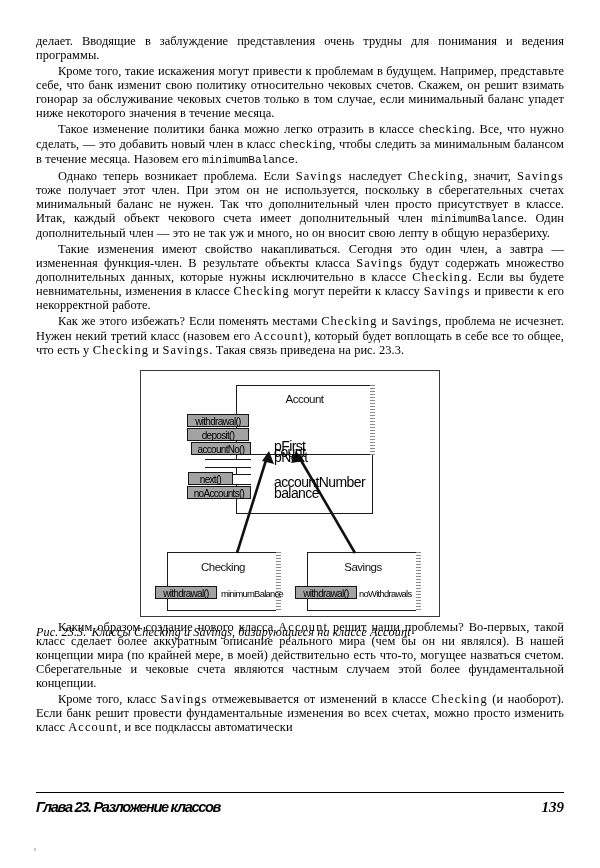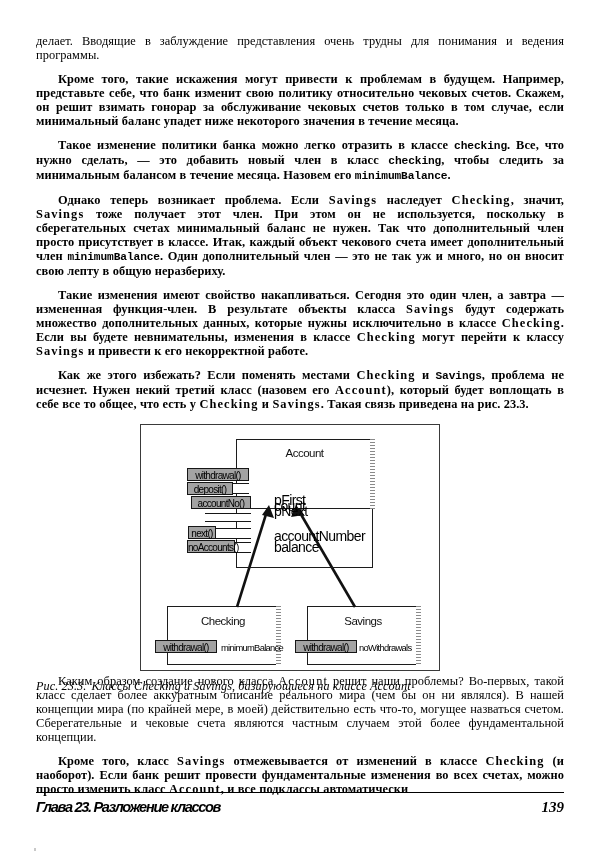--- a/index.html
+++ b/index.html
@@ -30,21 +30,21 @@
   p.para {
     margin: 0 0 0 0;
     font-size: 12.4px;
     line-height: 14px;
     text-align: justify;
     text-indent: 22px;
     letter-spacing: 0.05px;
     word-spacing: 0.2px;
   }
   p.para.noindent { text-indent: 0; }
-  p.para + p.para { margin-top: 10px; font-weight: bold; }
+  p.para + p.para { margin-top: 2px; }
   code, .mono {
     font-family: "Liberation Mono", "DejaVu Sans Mono", monospace;
     font-size: 11.2px;
     letter-spacing: -0.1px;
   }
   .sp { letter-spacing: 1.1px; }
 
   
   .figure-wrap {
     margin-top: 13px;
@@ -213,32 +213,32 @@
 
           <div class="cls-box" style="left:95px; top:14px; width:137px; height:70px;"></div>
           <div class="cls-title" style="left:95px; top:22px; width:137px;">Account</div>
 
           <div style="position:absolute;left:229px;top:14px;width:5px;height:70px;background:repeating-linear-gradient(180deg,#8a8a8a 0px,#8a8a8a 1px,#ffffff 1px,#ffffff 3px);z-index:1;"></div>
 
           <div class="stub" style="left:60px; top:44px; width:48px; height:11px;"></div>
           <div class="member-box" style="left:46px; top:43px; width:62px; height:13px; padding-top:1px;">withdrawal()</div>
 
           <div class="stub" style="left:60px; top:58px; width:48px; height:11px;"></div>
-          <div class="member-box" style="left:46px; top:57px; width:46px; height:13px; padding-top:1px;">deposit()</div>
+          <div class="member-box" style="left:46px; top:57px; width:62px; height:13px; padding-top:1px;">deposit()</div>
 
           <div class="stub" style="left:70px; top:73px; width:38px; height:11px;"></div>
           <div class="member-box" style="left:50px; top:71px; width:60px; height:13px; padding-top:1px;">accountNo()</div>
 
           <div class="stub" style="left:64px; top:88px; width:46px; height:9px;"></div>
 
           <div class="stub" style="left:70px; top:103px; width:40px; height:11px;"></div>
-          <div class="member-box" style="left:47px; top:101px; width:28px; height:13px; padding-top:1px;">next()</div>
+          <div class="member-box" style="left:47px; top:101px; width:45px; height:13px; padding-top:1px;">next()</div>
 
           <div class="stub" style="left:60px; top:117px; width:50px; height:11px;"></div>
-          <div class="member-box" style="left:46px; top:115px; width:48px; height:13px; padding-top:1px;">noAccounts()</div>
+          <div class="member-box" style="left:46px; top:115px; width:64px; height:13px; padding-top:1px;">noAccounts()</div>
 
           <div style="position:absolute;left:95px;top:84px;width:1.4px;height:59px;background:#1c1c1c;z-index:3;"></div>
           <div style="position:absolute;left:230.6px;top:84px;width:1.4px;height:59px;background:#1c1c1c;z-index:3;"></div>
           <div style="position:absolute;left:95px;top:141.6px;width:137px;height:1.4px;background:#1c1c1c;z-index:3;"></div>
 
           <div class="field-list" style="left:133px; top:70px;">pFirst</div>
           <div class="field-list" style="left:133px; top:81px;">pNext</div>
           <div class="field-list" style="left:133px; top:76px;">count</div>
           <div class="field-list" style="left:133px; top:106px;">accountNumber</div>
           <div class="field-list" style="left:133px; top:117px;">balance</div>

